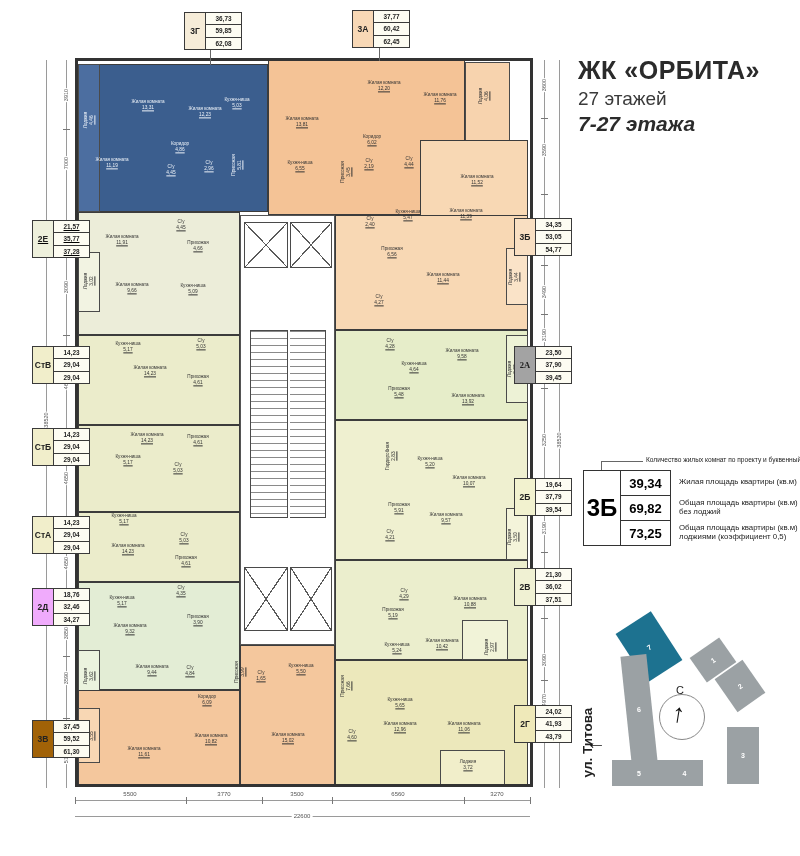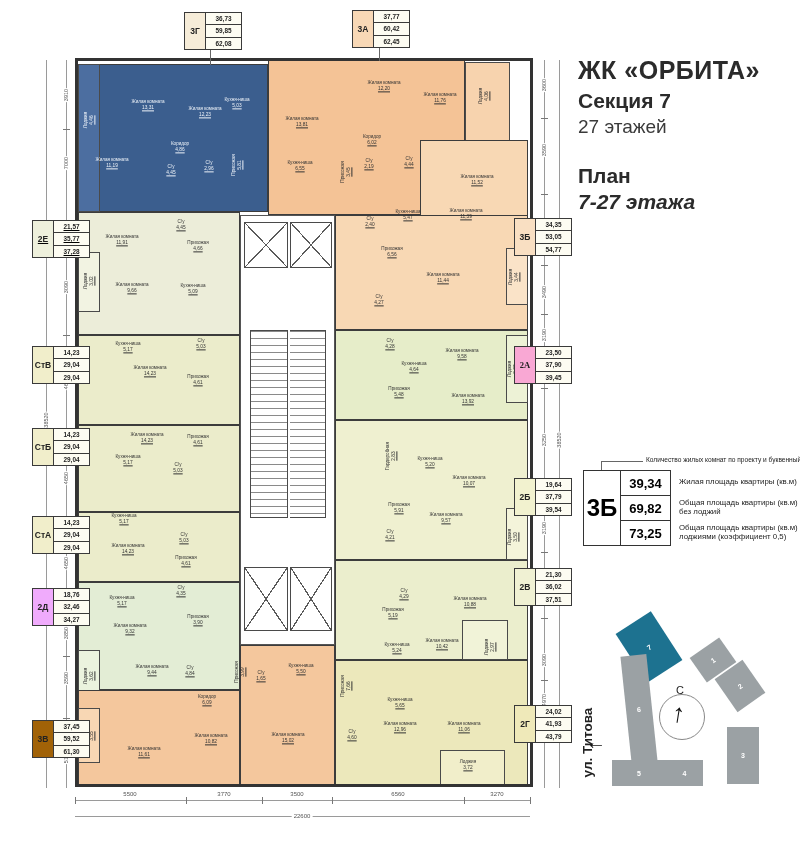--- a/index.html
+++ b/index.html
@@ -292,21 +292,21 @@
       </div>
       <div class="lbox" style="left: 514px; top: 218px;">
         <div class="code" style="background: rgb(249, 223, 194);">3Б</div>
         <div class="vals">
           <div>34,35</div>
           <div>53,05</div>
           <div>54,77</div>
         </div>
       </div>
       <div class="lbox" style="left: 514px; top: 346px;">
-        <div class="code" style="background: #f9a8d4; font-family: Liberation Serif, serif;">2А</div>
+        <div class="code" style="background: #a3a3a3; font-family: Liberation Serif, serif;">2А</div>
         <div class="vals">
           <div>23,50</div>
           <div>37,90</div>
           <div>39,45</div>
         </div>
       </div>
       <div class="lbox" style="left: 514px; top: 478px;">
         <div class="code" style="background: rgb(242, 242, 207);">2Б</div>
         <div class="vals">
           <div>19,64</div>
@@ -378,23 +378,21 @@
       <div class="tick" style="left: 186px; top: 797px; width: 1px; height: 7px;"></div>
       <div class="tick" style="left: 262px; top: 797px; width: 1px; height: 7px;"></div>
       <div class="tick" style="left: 332px; top: 797px; width: 1px; height: 7px;"></div>
       <div class="tick" style="left: 464px; top: 797px; width: 1px; height: 7px;"></div>
       <div class="tick" style="left: 530px; top: 797px; width: 1px; height: 7px;"></div>
     </div>
 </div>
 
 <div id="title">
   <div class="t1">ЖК «ОРБИТА»</div>
-  <div class="t2">Секция 7</div>
   <div class="t3">27 этажей</div>
-  <div class="t4">План</div>
   <div class="t5">7-27 этажа</div>
 </div>
 
 <div id="legend-note">Количество жилых комнат по проекту и буквенный код</div>
 <div class="leader" style="left:601px;top:461px;width:1px;height:9px;"></div>
 <div class="leader" style="left:601px;top:461px;width:42px;height:1px;"></div>
 <div id="legend">
   <div class="codecell">3Б</div>
   <div class="valcol">
     <div>39,34</div>

